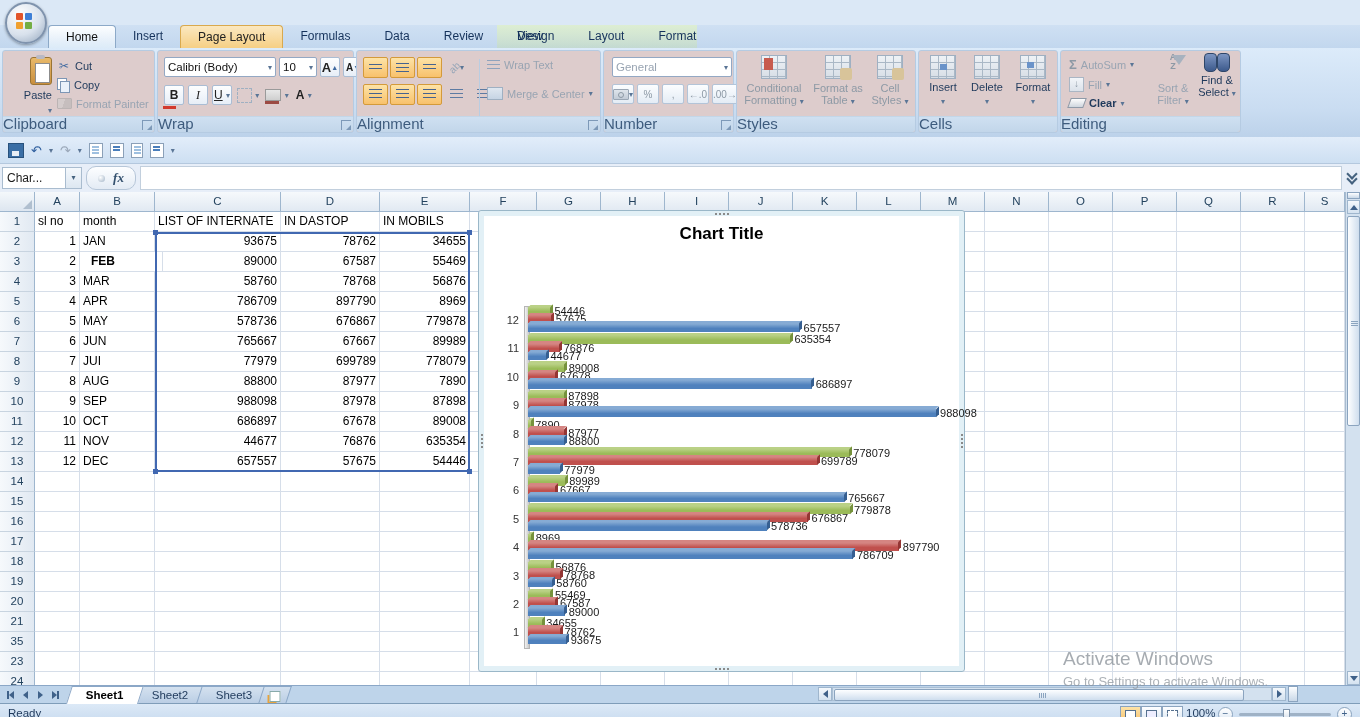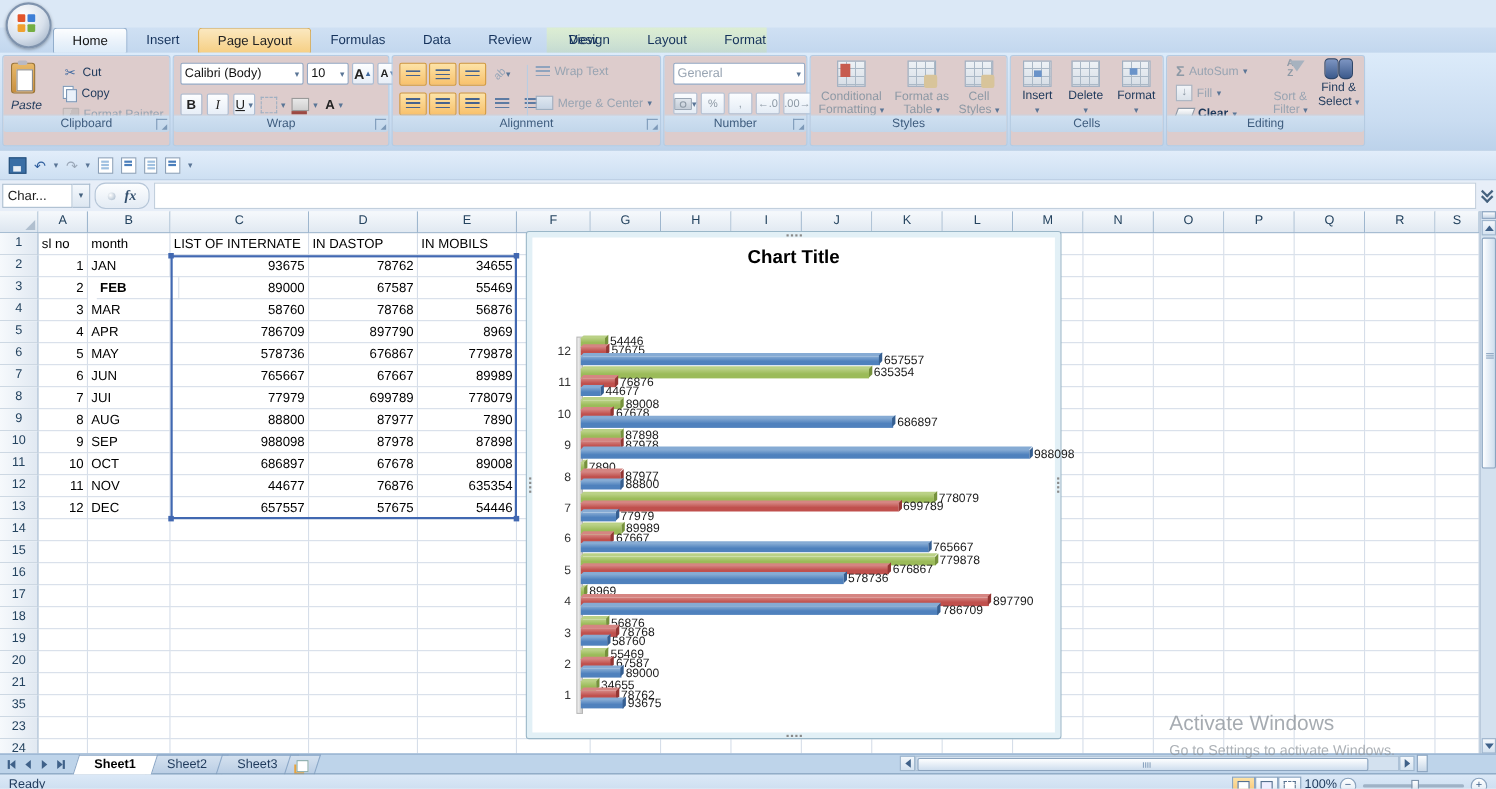--- a/index.html
+++ b/index.html
@@ -37,32 +37,32 @@
   .rtab{padding:0 17px;line-height:22px;font-size:12px;color:#15325b;border-radius:4px 4px 0 0;}
   .rtab.active{background:linear-gradient(#fdfeff,#e8f1fa 60%,#dcebf8);border:1px solid #8ca9c8;border-bottom:none;color:#111;}
   .rtab.highlight{background:linear-gradient(#fbe8c0,#f6cf84);border:1px solid #d9a94e;border-bottom:none;color:#222;}
 
   
   .ribbon{position:absolute;left:0;top:48px;width:1360px;height:89px;
     background:linear-gradient(#dcebfa,#c9dcf1 70%,#bcd2ea);border-bottom:1px solid #94afcb;}
   .rgroup{position:absolute;top:2px;height:83px;border:1px solid #b5cbe2;border-radius:3px;
     background:linear-gradient(#f2f7fd,#dcc 0),linear-gradient(#f0f6fc,#d9e7f5 70%,#cfe0f0);
     box-sizing:border-box;}
-  .rg-label{position:absolute;left:0;bottom:12px;width:100%;height:15px;font-size:11px;color:#3e5c7e;
-    text-align:center;line-height:14px;background:linear-gradient(#cfe0f1,#c2d6ea);
+  .rg-label{position:absolute;left:0;bottom:0;width:100%;height:15px;font-size:15px;color:#3e5c7e;
+    line-height:14px;background:linear-gradient(#cfe0f1,#c2d6ea);
     border-top:1px solid #c3d6e8;border-radius:0 0 3px 3px;}
   .launcher{position:absolute;right:2px;bottom:2px;width:9px;height:9px;border-left:1px solid #7d99b8;border-top:1px solid #7d99b8;}
   .launcher::after{content:"";position:absolute;right:0;bottom:0;border-left:5px solid transparent;border-bottom:5px solid #7d99b8;}
   .ddg{font-size:8px;color:#5a7596;}
   .disabled{color:#98a4b2 !important;}
   .disabled .ic{filter:grayscale(1);opacity:.55;}
   .btntext{font-size:11px;color:#1e395b;}
 
   
-  .paste-btn{position:absolute;left:6px;top:4px;width:42px;height:62px;text-align:left;border:1px solid transparent;border-radius:3px;font-style:italic;}
+  .paste-btn{position:absolute;left:6px;top:4px;width:42px;height:62px;text-align:right;border:1px solid transparent;border-radius:3px;}
   .icon-clipboard{display:inline-block;width:20px;height:26px;background:linear-gradient(#e8b96a,#c98f3e);border:1px solid #9a7434;border-radius:3px;position:relative;margin-top:1px;}
   .icon-clipboard .clip-page{position:absolute;left:4px;top:5px;width:13px;height:18px;background:#fff;border:1px solid #8c8c8c;}
   .icon-clipboard::before{content:"";position:absolute;left:5px;top:-3px;width:9px;height:4px;background:#b9b9c4;border-radius:2px;}
   .clip-col{position:absolute;left:52px;top:5px;width:98px;}
   .sbtn{height:19px;display:flex;align-items:center;gap:4px;font-size:11px;color:#1e395b;padding-left:2px;}
   .ic{display:inline-block;width:14px;text-align:center;}
   .scissors{color:#3f69a0;font-size:12px;}
   .copyic{position:relative;width:13px;height:13px;}
   .copyic i{position:absolute;width:8px;height:10px;background:#fff;border:1px solid #7d96b5;}
   .copyic i:nth-child(1){left:0;top:0;}

